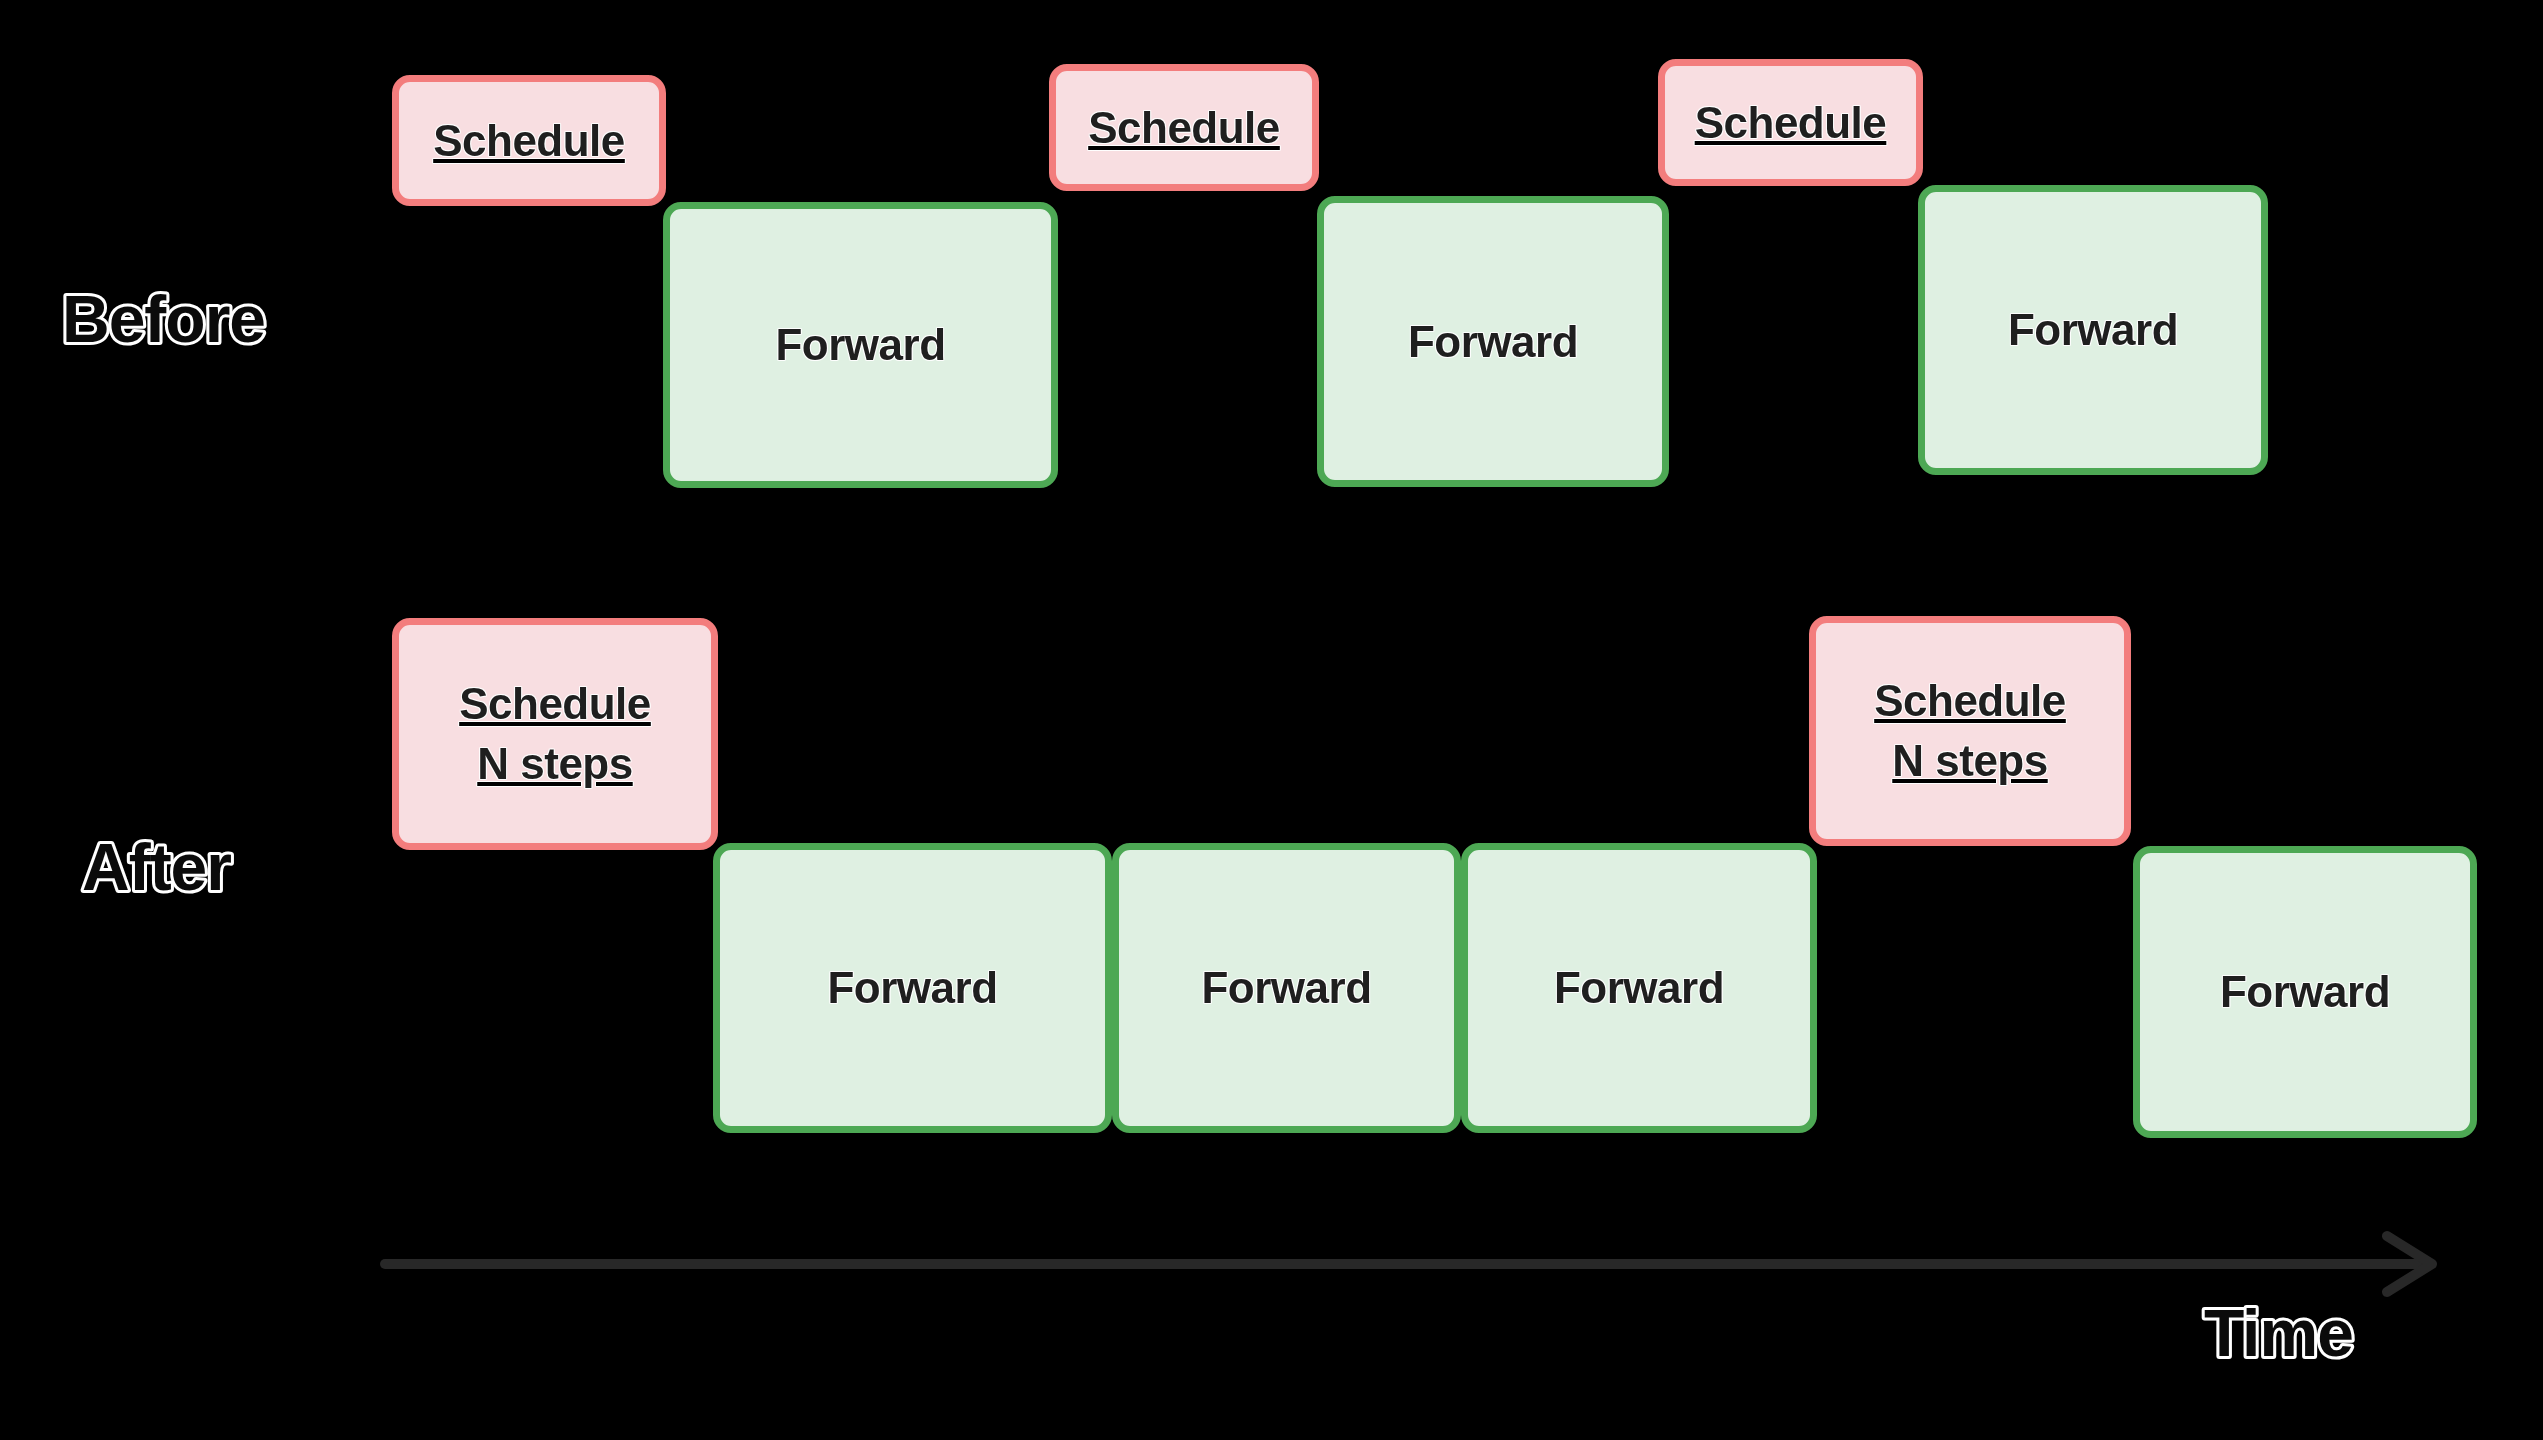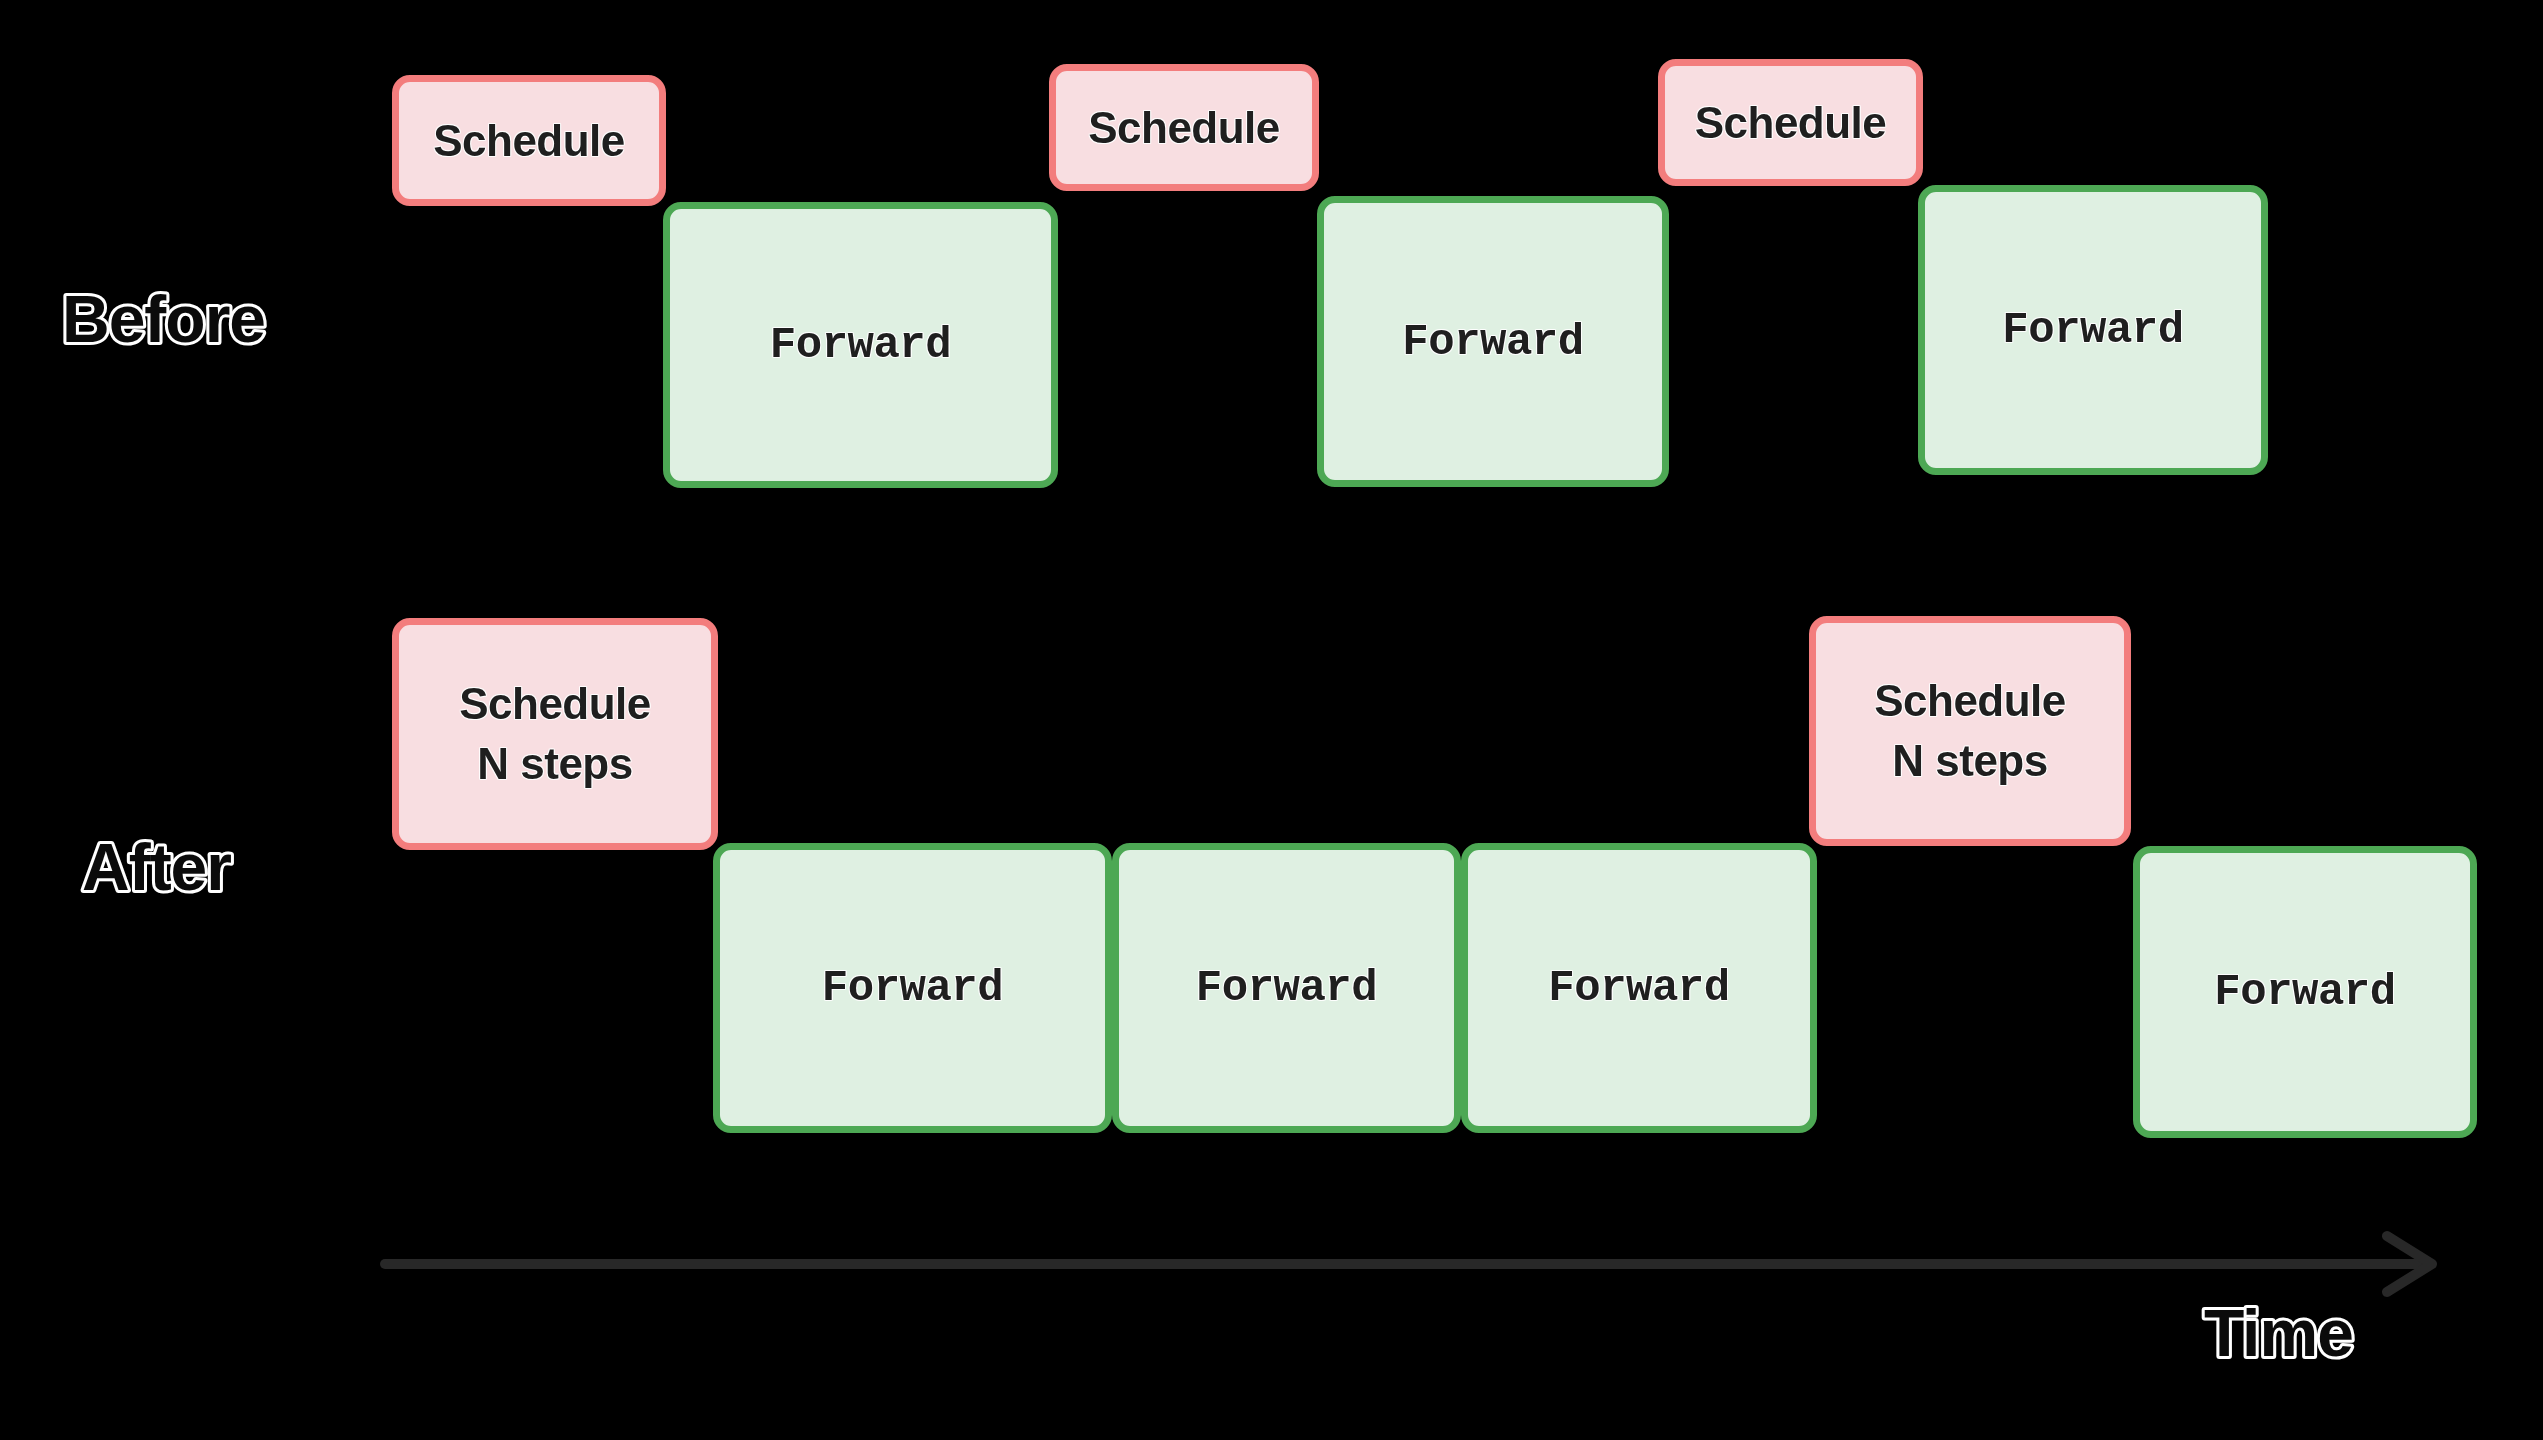--- a/index.html
+++ b/index.html
@@ -30,26 +30,26 @@
     display:flex;
     flex-direction:column;
     align-items:center;
     justify-content:center;
     text-align:center;
   }
   .box.schedule{
     background:var(--schedule-fill);
     border:7px solid var(--schedule-border);
     z-index:3;
+    text-decoration:underline;
   }
   .box.forward{
     background:var(--forward-fill);
     border:7px solid var(--forward-border);
     z-index:2;
-    font-family:Liberation Mono, monospace;
   }
   .box-label{
     font-size:44px;
     font-weight:700;
     line-height:60px;
     color:var(--box-text);
     letter-spacing:-0.5px;
     text-shadow:
       1px 0 0 rgba(255,255,255,.8),
      -1px 0 0 rgba(255,255,255,.8),

